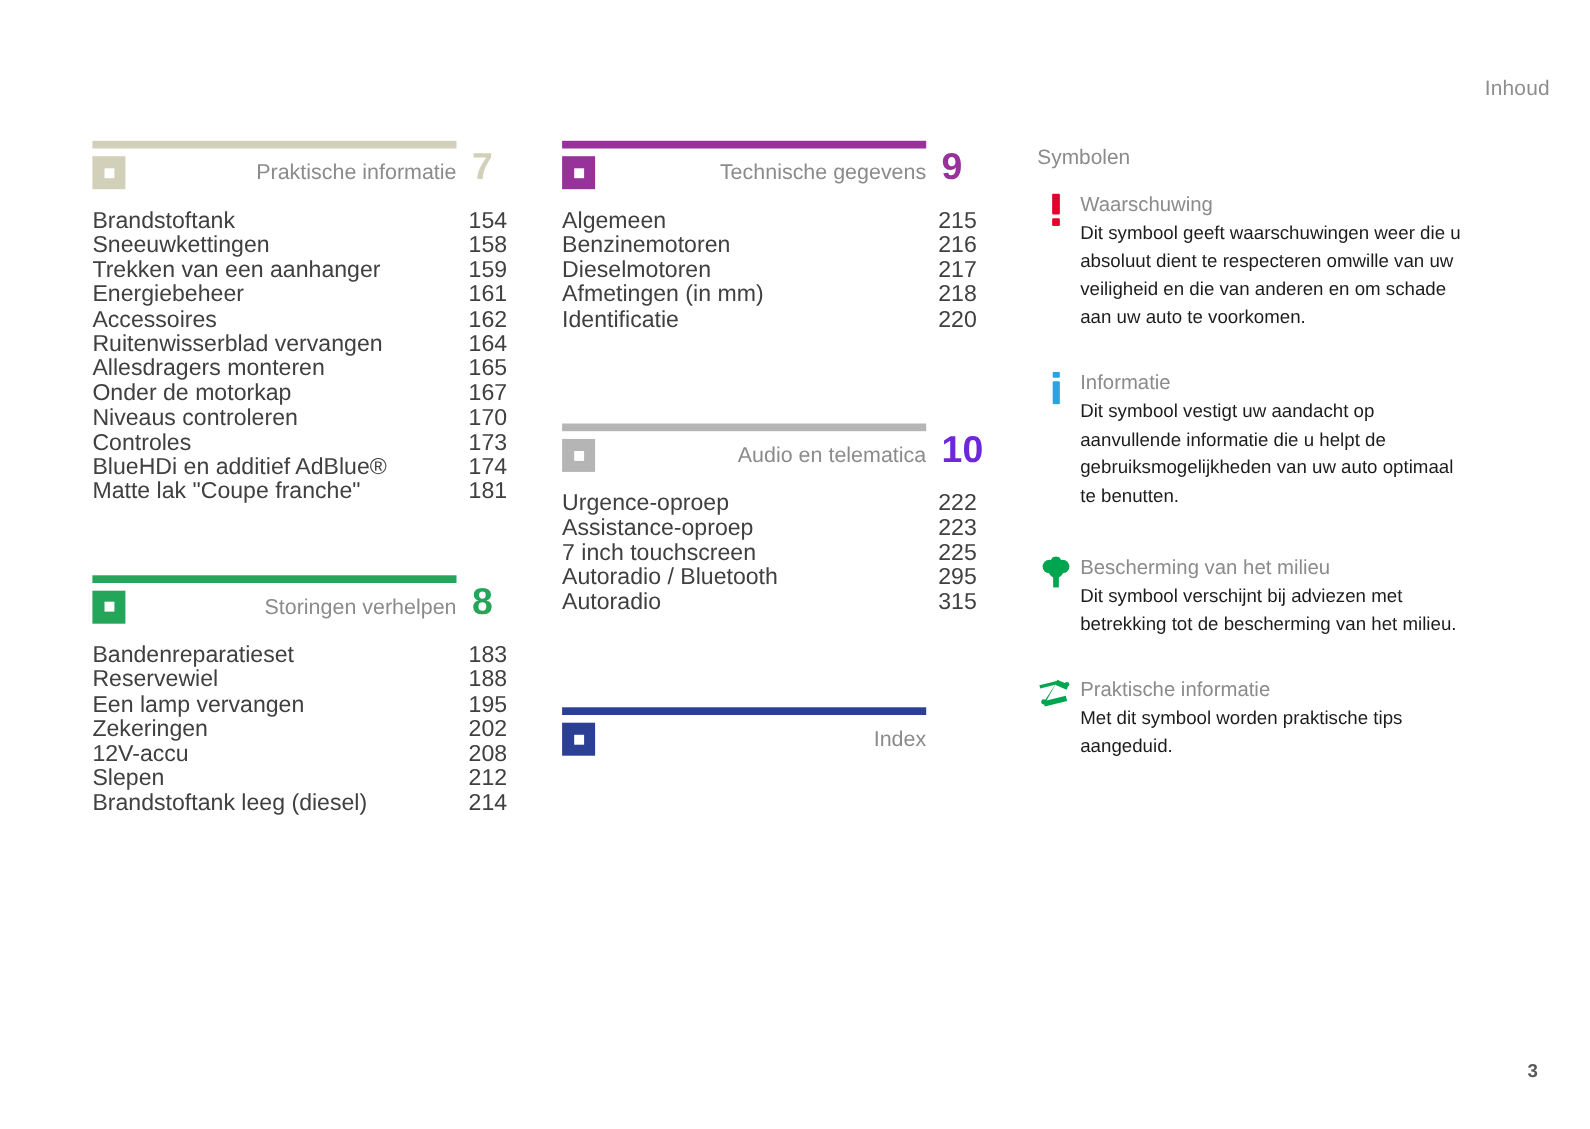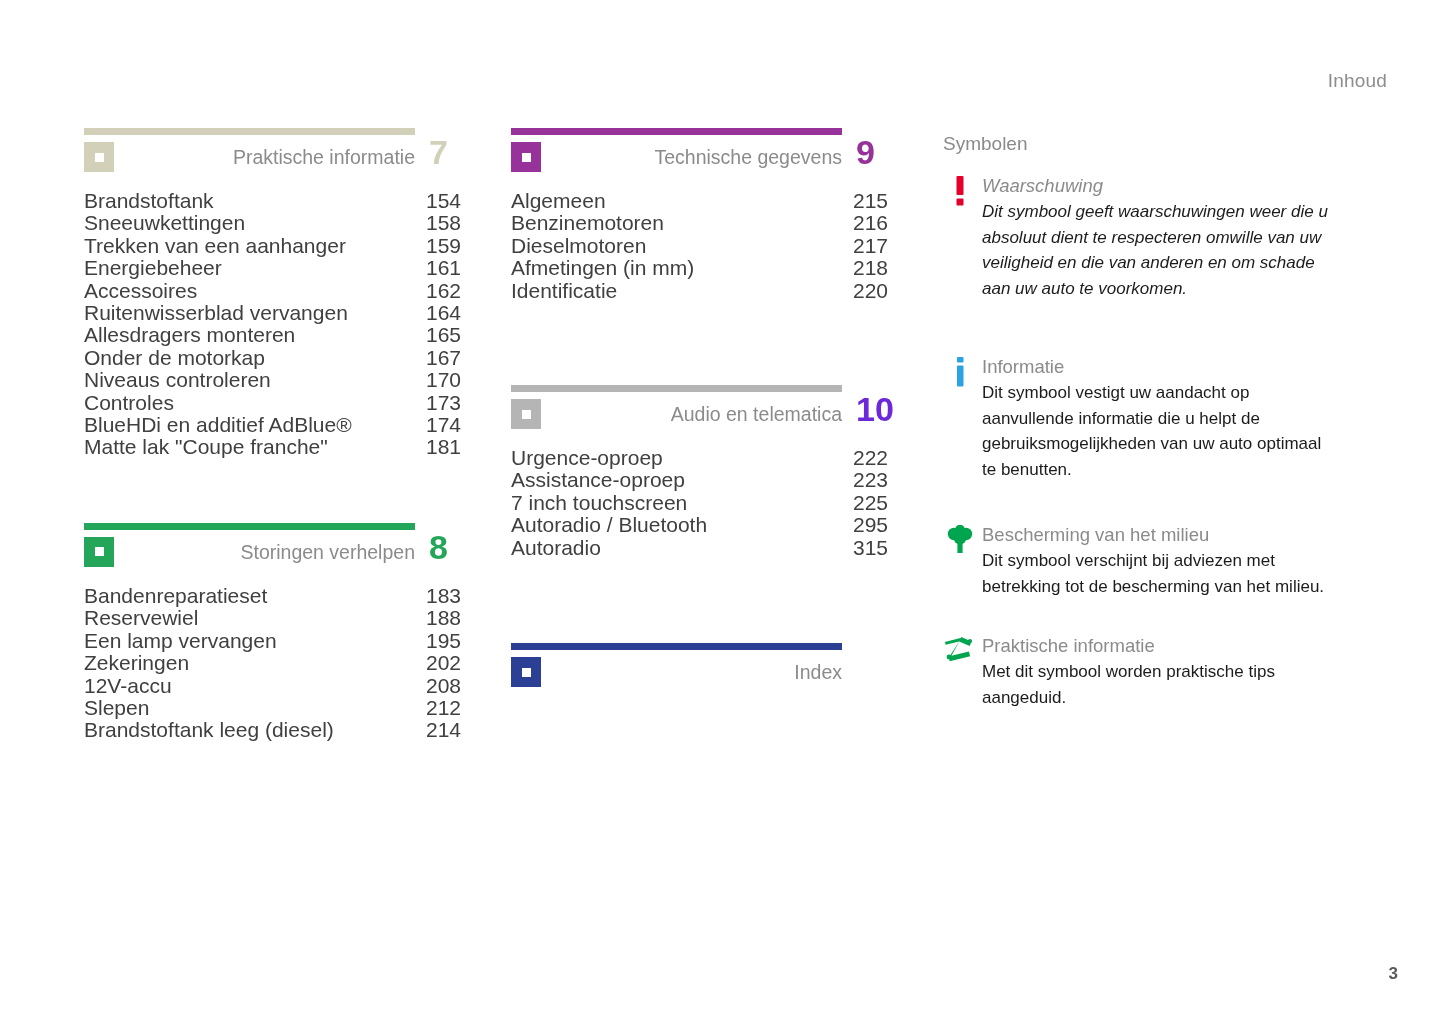--- a/index.html
+++ b/index.html
@@ -19,21 +19,21 @@
   .page {
     position: relative;
     width: 1445px;
     height: 1026px;
   }
 
   
   .running-head {
     position: absolute;
     top: 70px;
-    right: 58px;
+    right: 36px;
     font-size: 19px;
     color: #8d8d8d;
     letter-spacing: .2px;
   }
 
   .folio {
     position: absolute;
     bottom: 42px;
     right: 47px;
     font-size: 17px;
@@ -340,21 +340,21 @@
         <div class="sec-title">Index</div>
         <div class="sec-num" style="color:#2b4095;"></div>
       </div>
     </div>
   </div>
 
   <div class="col col-3">
 
     <div class="sym-heading">Symbolen</div>
 
-    <div class="sym" style="margin-bottom:53px;font-style:italic;">
+    <div class="sym" style="margin-bottom:34px;">
       <div class="sym-icon">
         <svg width="14" height="30" viewBox="0 0 14 30" aria-hidden="true">
           <rect x="3.5" y="0" width="7" height="19" rx="1" fill="#e3002a"></rect>
           <rect x="3.5" y="22.5" width="7" height="7" rx="1" fill="#e3002a"></rect>
         </svg>
       </div>
       <div class="sym-body">
         <div class="sym-title">Waarschuwing</div>
         <div class="sym-text">Dit symbool geeft waarschuwingen weer die u absoluut dient te respecteren omwille van uw veiligheid en die van anderen en om schade aan uw auto te voorkomen.</div>
       </div>

